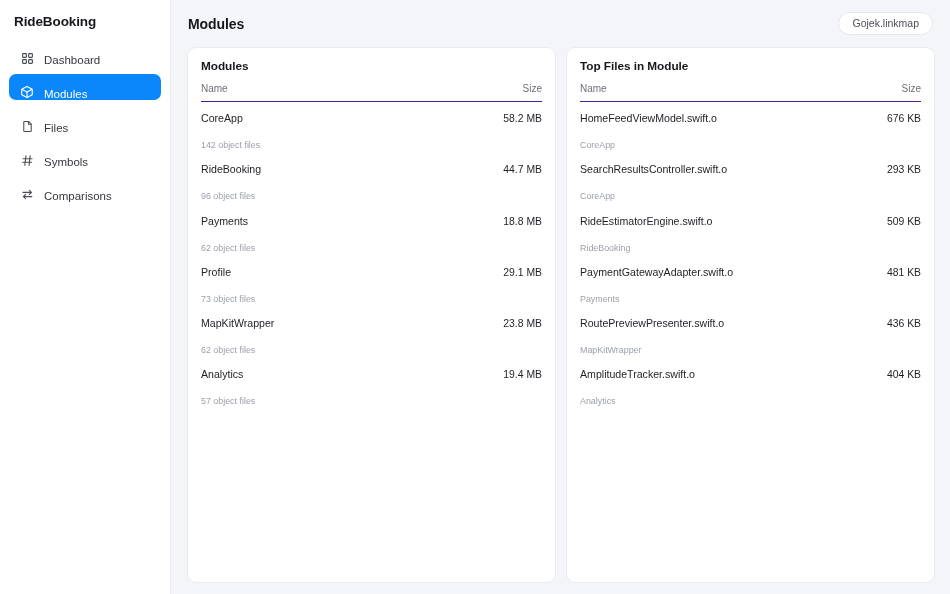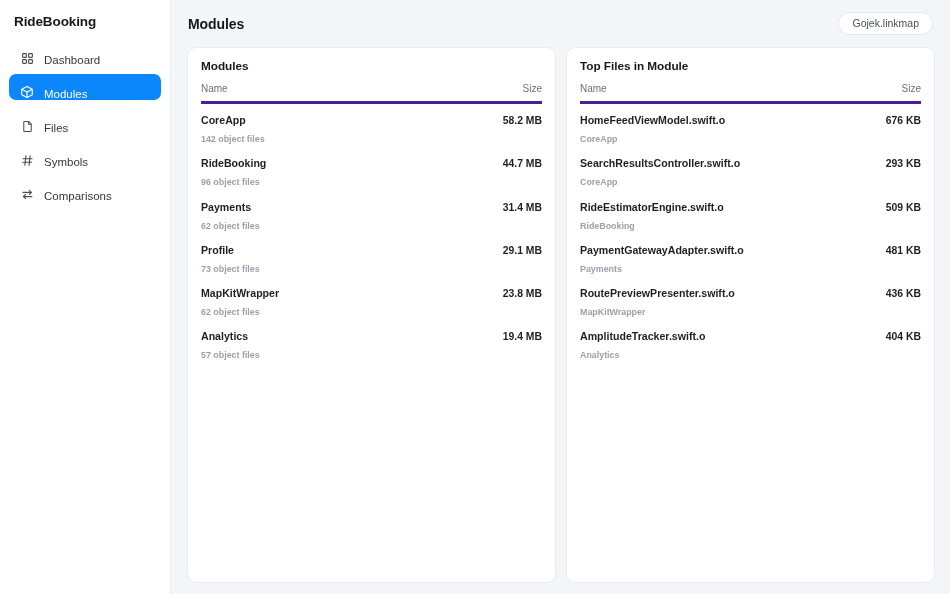--- a/index.html
+++ b/index.html
@@ -115,42 +115,42 @@
     margin-bottom: 10px;
     letter-spacing: -0.05px;
   }
   .thead {
     display: flex;
     justify-content: space-between;
     align-items: flex-start;
     font-size: 10px;
     color: #6b6f78;
     padding-bottom: 7px;
-    border-bottom: 3px solid #4c1d95;
-  }
-  .tbody { padding-top: 4px; font-weight: bold; }
+    border-bottom: 1px solid #4c1d95;
+  }
+  .tbody { padding-top: 4px; }
   .row {
     display: flex;
     justify-content: space-between;
     align-items: flex-start;
     padding: 6px 0 6px 0;
     cursor: pointer;
   }
   .row-main { min-width: 0; }
   .row-name {
     font-size: 10.6px;
     color: #1d1f24;
     line-height: 1.25;
     white-space: nowrap;
   }
   .row-sub {
     font-size: 8.9px;
     color: #9ca0aa;
     line-height: 1.35;
-    margin-top: 6px;
+    margin-top: 14px;
     white-space: nowrap;
   }
   .row-size {
     font-size: 10.4px;
     color: #1d1f24;
     white-space: nowrap;
     padding-left: 12px;
     padding-top: 1px;
   }
 </style>
@@ -249,21 +249,21 @@
               <div class="row-sub">96 object files</div>
             </div>
             <div class="row-size">44.7 MB</div>
           </div>
 
           <div class="row">
             <div class="row-main">
               <div class="row-name">Payments</div>
               <div class="row-sub">62 object files</div>
             </div>
-            <div class="row-size">31.4 MB</div>
+            <div class="row-size">18.8 MB</div>
           </div>
 
           <div class="row">
             <div class="row-main">
               <div class="row-name">Profile</div>
               <div class="row-sub">73 object files</div>
             </div>
             <div class="row-size">29.1 MB</div>
           </div>
 

